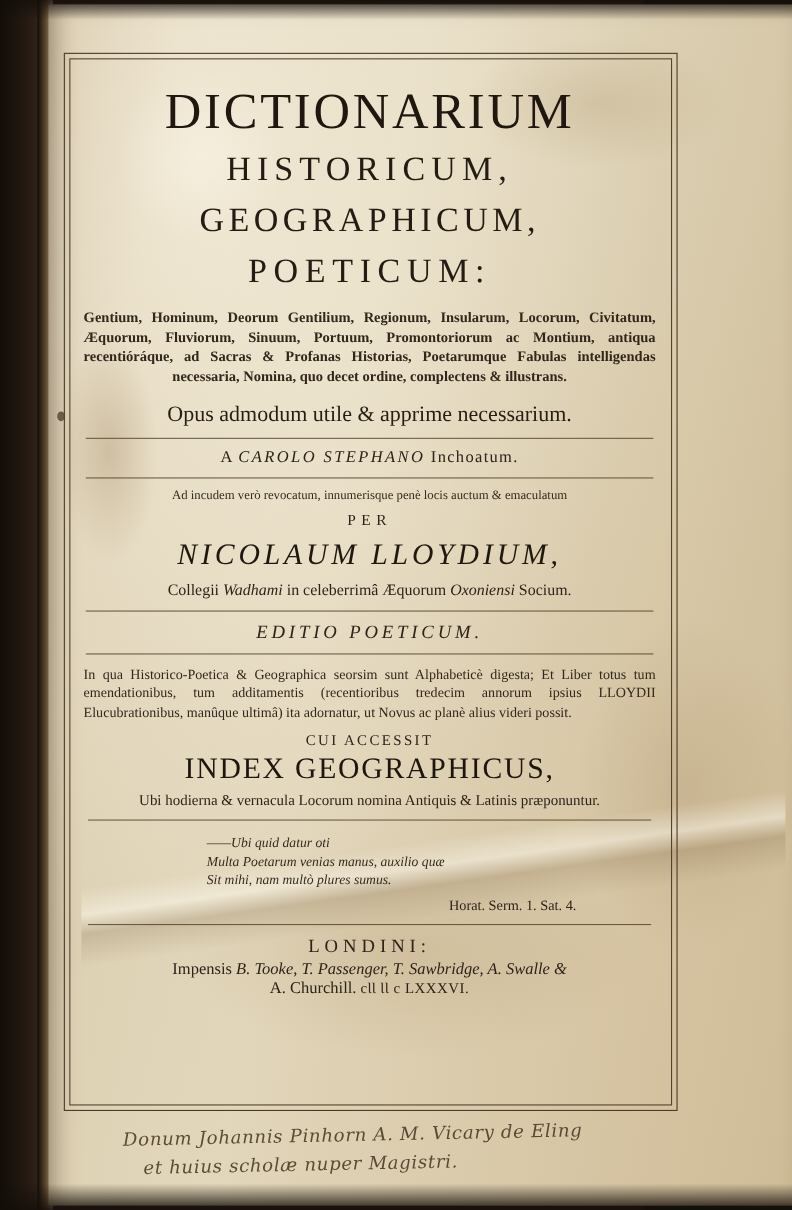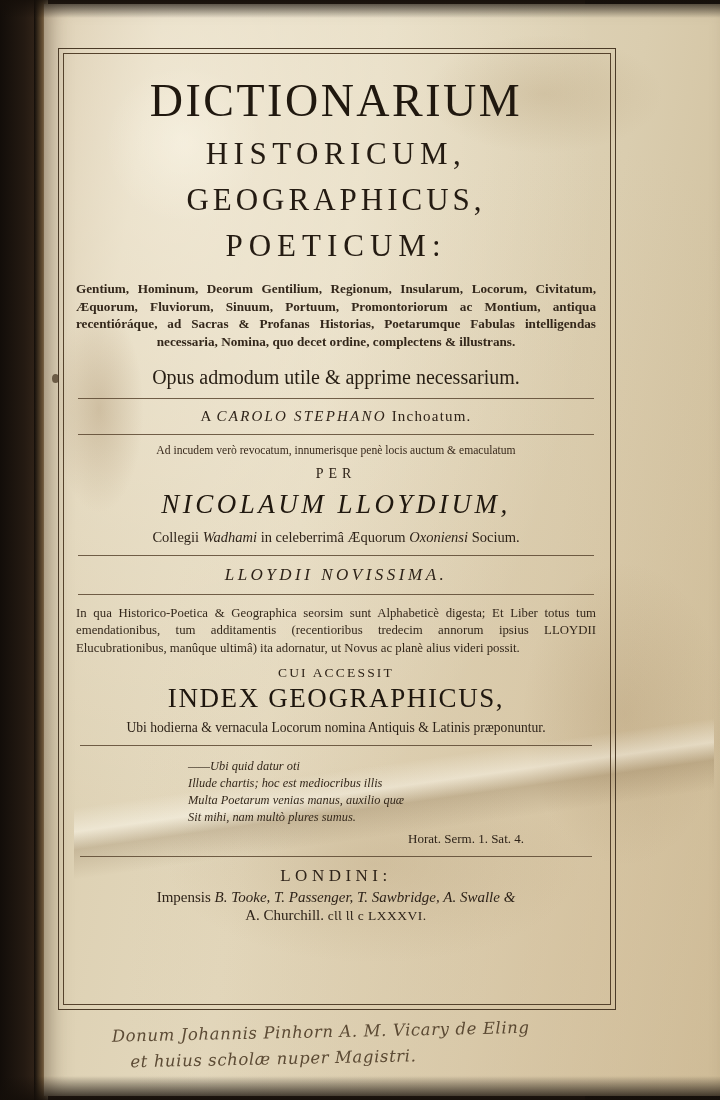--- a/index.html
+++ b/index.html
@@ -284,21 +284,21 @@
   </div>
 
   <div class="frame-outer">
     <div class="frame-inner"></div>
   </div>
 
   <div class="content">
 
     <div class="t-dict">DICTIONARIUM</div>
     <div class="t-hist">HISTORICUM,</div>
-    <div class="t-geo">GEOGRAPHICUS,</div>
+    <div class="t-geo">GEOGRAPHICUM,</div>
     <div class="t-poet">POETICUM:</div>
 
     <div class="blurb">Gentium, Hominum, Deorum Gentilium, Regionum, Insularum, Locorum, Civitatum, Æquorum, Fluviorum, Sinuum, Portuum, Promontoriorum ac Montium, antiqua recentióráque, ad Sacras &amp; Profanas Historias, Poetarumque Fabulas intelligendas necessaria, Nomina, quo decet ordine, complectens &amp; illustrans.</div>
 
     <div class="opus">Opus admodum utile &amp; apprime necessarium.</div>
 
     <div class="rule"></div>
 
     <div class="author-line">
       <span>A</span>
@@ -315,40 +315,39 @@
     <div class="collegium">
       <span>Collegii</span>
       <span class="it">Wadhami</span>
       <span>in celeberrimâ Æquorum</span>
       <span class="it">Oxoniensi</span>
       <span>Socium.</span>
     </div>
 
     <div class="rule"></div>
 
-    <div class="editio">LLOYDII NOVISSIMA.</div>
+    <div class="editio">EDITIO POETICUM.</div>
 
     <div class="rule"></div>
 
     <div class="inqua">In qua Historico-Poetica &amp; Geographica seorsim sunt Alphabeticè digesta; Et Liber totus tum emendationibus, tum additamentis (recentioribus tredecim annorum ipsius LLOYDII Elucubrationibus, manûque ultimâ) ita adornatur, ut Novus ac planè alius videri possit.</div>
 
     <div class="cui">CUI ACCESSIT</div>
     <div class="index-geo">INDEX GEOGRAPHICUS,</div>
 
     <div class="ubi">
       <span>Ubi hodierna &amp; vernacula</span>
       <span class="it">Locorum</span>
       <span>nomina Antiquis &amp; Latinis præponuntur.</span>
     </div>
 
     <div class="rule short"></div>
 
     <div class="verse">
       <div>——Ubi quid datur oti</div>
-      <div>Illude chartis;  hoc est mediocribus illis</div>
       <div>Multa Poetarum venias manus, auxilio quæ</div>
       <div>Sit mihi, nam multò plures sumus.</div>
     </div>
     <div class="horat">Horat. Serm. 1. Sat. 4.</div>
 
     <div class="rule short"></div>
 
     <div class="londini">LONDINI:</div>
     <div class="impensis">
       <span>Impensis</span>

